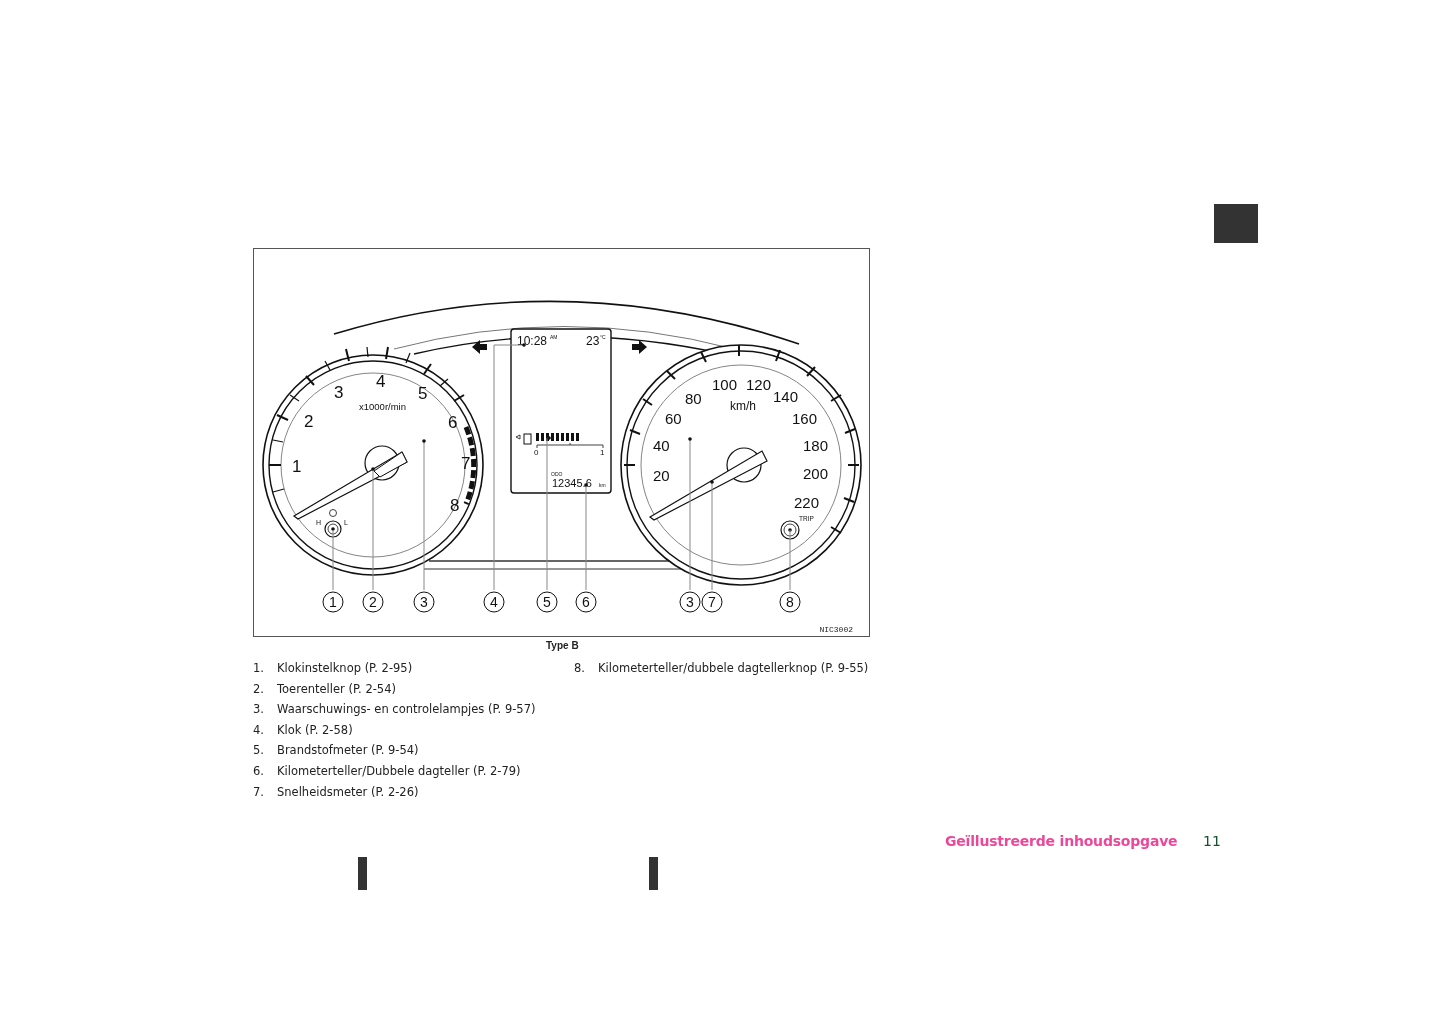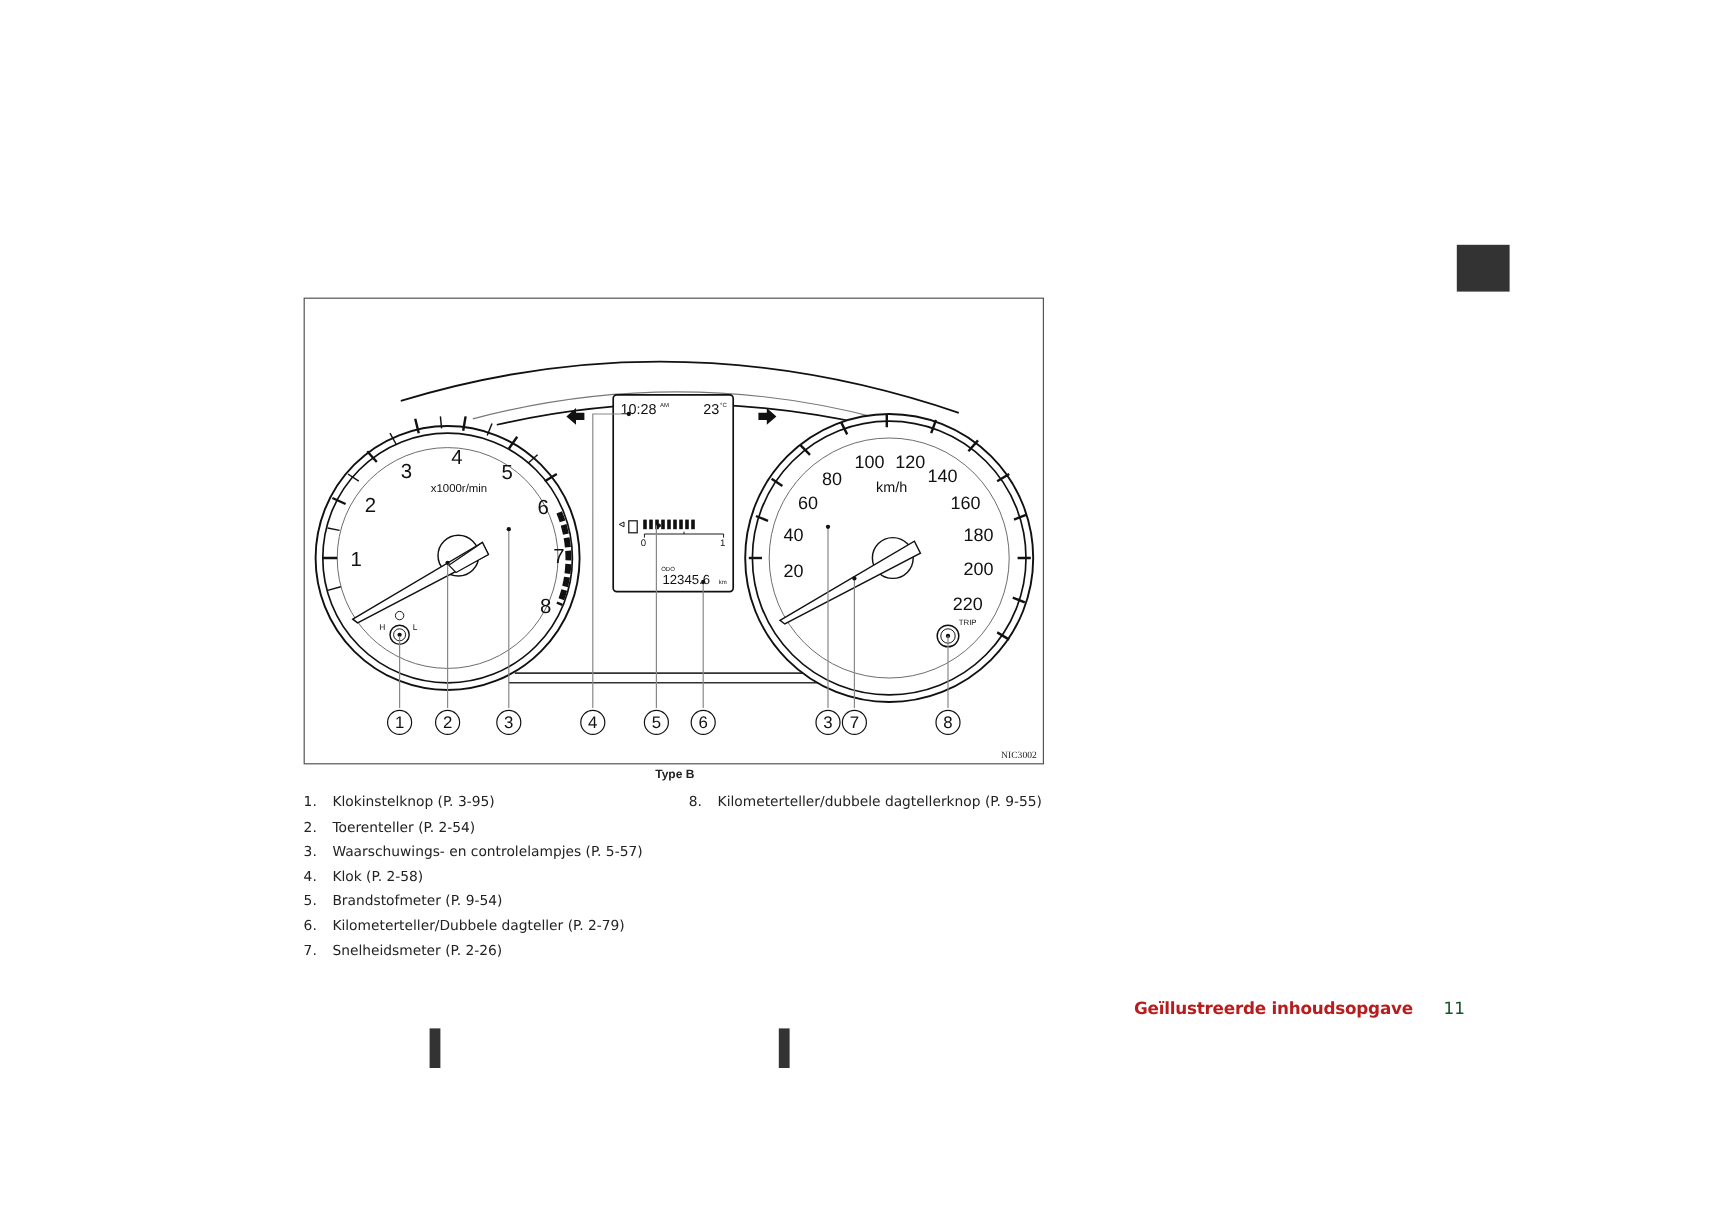--- a/index.html
+++ b/index.html
@@ -1,25 +1,25 @@
 <!DOCTYPE html>
 <html><head>
 <meta charset="utf-8">
 <style>
   html, body { margin:0; padding:0; }
   body { width:1445px; height:1022px; background:#ffffff; position:relative; overflow:hidden; font-family:"DejaVu Sans", sans-serif; color:#1a1a1a; }
   .figure { position:absolute; left:253px; top:248px; width:617px; height:389px; border:1px solid #555; box-sizing:border-box; background:#fff; }
   .figure svg { position:absolute; left:0; top:0; }
-  .fig-code { position:absolute; right:5px; bottom:2px; font-family:Liberation Serif, serif; font-size:8px; color:#222; }
+  .fig-code { position:absolute; right:16px; bottom:2px; font-family:Liberation Mono, monospace; font-size:8px; color:#222; }
   .caption { position:absolute; left:546px; top:640px; font-family:Liberation Sans, sans-serif; font-weight:bold; font-size:10px; color:#222; }
   .legend { position:absolute; font-family:"DejaVu Sans", sans-serif; font-size:11.5px; color:#222; }
   .legend .row { height:20.6px; display:flex; }
   .legend .num { width:24px; }
   .tab-marker { position:absolute; left:1214px; top:204px; width:44px; height:39px; background:#333333; }
-  .footer { position:absolute; left:945px; top:833px; font-family:"DejaVu Sans", sans-serif; font-weight:bold; font-size:14px; color:#b91c1c; letter-spacing:-0.2px; }
+  .footer { position:absolute; left:945px; top:833px; font-family:"DejaVu Sans", sans-serif; font-weight:bold; font-size:14px; color:#ec4899; letter-spacing:-0.2px; }
   .pagenum { position:absolute; left:1203px; top:833px; font-family:"DejaVu Sans", sans-serif; font-size:14px; color:#14532d;text-align:center; }
   .crop { position:absolute; top:857px; width:9px; height:33px; background:#333; }
   .gt { font-family:"Liberation Sans", sans-serif; fill:#111; }
 </style>
 </head>
 <body>
 
 <div class="tab-marker"></div>
 
 <div class="figure">
@@ -185,29 +185,29 @@
     </g>
   </svg>
   <div class="fig-code">NIC3002</div>
 </div>
 
 <div class="caption">Type B</div>
 
 <div class="legend" style="left:253px; top:661px;">
   <div class="row">
       <span class="num">1.</span>
-      <span>Klokinstelknop (P. 3-95)</span>
+      <span>Klokinstelknop (P. 2-95)</span>
     </div>
   <div class="row">
       <span class="num">2.</span>
       <span>Toerenteller (P. 2-54)</span>
     </div>
   <div class="row">
       <span class="num">3.</span>
-      <span>Waarschuwings- en controlelampjes (P. 5-57)</span>
+      <span>Waarschuwings- en controlelampjes (P. 9-57)</span>
     </div>
   <div class="row">
       <span class="num">4.</span>
       <span>Klok (P. 2-58)</span>
     </div>
   <div class="row">
       <span class="num">5.</span>
       <span>Brandstofmeter (P. 9-54)</span>
     </div>
   <div class="row">

